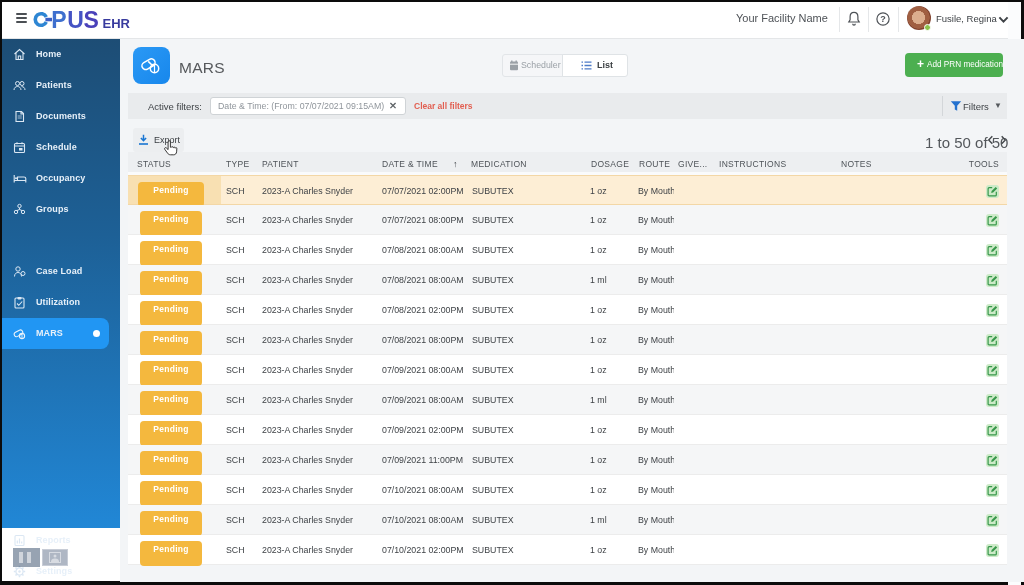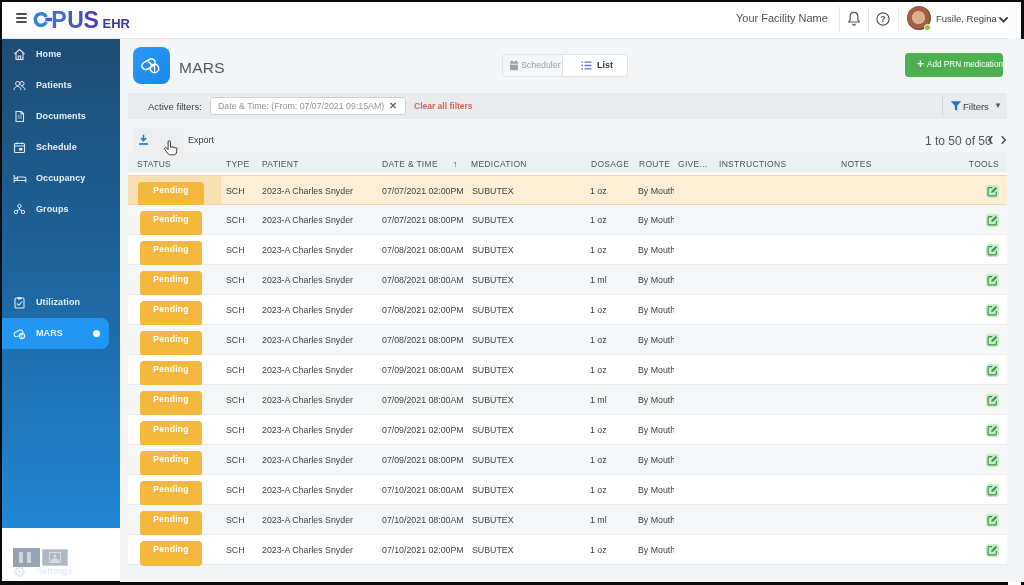--- a/index.html
+++ b/index.html
@@ -38,22 +38,22 @@
 #af-label { left:20px; top:8px; font-size:9.5px; color:#3f4347; }
 #af-chip { left:82px; top:4px; width:196px; height:18px; background:#fff; border:1px solid #cfd3d6; border-radius:3px; font-size:8.8px; color:#8f959b; line-height:16px; padding-left:7px; white-space:nowrap;}
 #af-x { left:261px; top:7px; font-size:9.5px; font-weight:700; color:#5f6468; }
 #af-clear { left:286px; top:8px; font-size:8.5px; color:#e25f51; font-weight:700; }
 #flt-div { left:814px; top:3px; width:1px; height:20px; background:#d3d6d9; }
 #flt-funnel { left:822px; top:7px; }
 #flt-lbl { left:835px; top:8px; font-size:9.5px; color:#3f4347; }
 #flt-car { left:866px; top:8px; font-size:8px; color:#55595d; }
 
 #exportbtn { left:13px; top:89px; width:51px; height:24px; border-radius:3px; background:#eceef0;}
-#exp-lbl { left:34px; top:96px; font-size:9px; color:#3a3e42;margin-left:34px; }
-#pag { left:805px; top:95px; font-size:12px; color:#53575b; }
+#exp-lbl { left:34px; top:96px; font-size:9px; color:#3a3e42; }
+#pag { left:805px; top:95px; font-size:15px; color:#53575b; }
 
 #thead { left:8px; top:113px; width:879px; height:20px; background:#edeff1; }
 .th { position:absolute; top:7px; font-size:8.5px; color:#4e5358; letter-spacing:0.3px; }
 #tbl { left:8px; top:136px; width:879px; }
 .row { position:absolute; left:0; width:879px; height:30px; background:#fff; border-bottom:1px solid #ececec; }
 .row.alt { background:#f5f6f7; }
 .row.hl { background:#fdeed5; border-top:1px solid #f3d7a6; border-bottom:1px solid #f3d7a6;}
 .row.hl .badge { left:10px; width:66px; }
 .statusbg { position:absolute; left:0; top:0; width:93px; height:100%; background:#f8e0b2; }
 .badge { position:absolute; left:12px; top:6px; width:62px; height:25px; background:#f4b83e; border-radius:4px; color:#fff; font-size:8.5px; font-weight:700; text-align:center; line-height:17px; letter-spacing:0.3px;}
@@ -146,38 +146,53 @@
       </div>
     <div class="sitem" style="top:155px">
         <svg width="13" height="13" viewBox="0 0 13 13">
           <circle cx="6.5" cy="3" r="1.7" fill="none" stroke="#dbe7f3" stroke-width="1"></circle>
           <circle cx="3" cy="9" r="1.7" fill="none" stroke="#dbe7f3" stroke-width="1"></circle>
           <circle cx="10" cy="9" r="1.7" fill="none" stroke="#dbe7f3" stroke-width="1"></circle>
           <path d="M6.5 4.8 L6.5 6.5 M6.5 6.5 L3.6 7.7 M6.5 6.5 L9.4 7.7" stroke="#dbe7f3" stroke-width="1"></path>
         </svg>
         <span class="lbl">Groups</span>
       </div>
+    <div class="sitem" style="top:217px">
+        <svg width="13" height="13" viewBox="0 0 13 13">
+          <circle cx="5" cy="4" r="2.2" fill="none" stroke="#dbe7f3" stroke-width="1"></circle>
+          <path d="M1.5 11.5 C1.5 8.5 3.5 7.5 5 7.5 C6.5 7.5 8.5 8.5 8.5 11.5" fill="none" stroke="#dbe7f3" stroke-width="1"></path>
+          <circle cx="10" cy="8.5" r="2" fill="none" stroke="#dbe7f3" stroke-width="1"></circle>
+        </svg>
+        <span class="lbl">Case Load</span>
+      </div>
     <div class="sitem" style="top:248px">
         <svg width="13" height="13" viewBox="0 0 13 13">
           <rect x="2" y="2" width="9" height="10" rx="1" fill="none" stroke="#dbe7f3" stroke-width="1.1"></rect>
           <rect x="4.5" y="1" width="4" height="2.4" rx="0.8" fill="#dbe7f3"></rect>
           <path d="M4 7.5 L5.8 9.3 L9.2 5.5" fill="none" stroke="#dbe7f3" stroke-width="1.1"></path>
         </svg>
         <span class="lbl">Utilization</span>
       </div>
     <div id="mars-active">
         <div id="mars-dot"></div>
       </div>
     <div class="sitem" style="top:279px">
         <svg width="14" height="14" viewBox="0 0 14 14">
           <rect x="1" y="4" width="9" height="4.6" rx="2.3" transform="rotate(-28 5.5 6.3)" fill="none" stroke="#eaf3fb" stroke-width="1.1"></rect>
           <circle cx="9" cy="9" r="2.6" fill="none" stroke="#eaf3fb" stroke-width="1.1"></circle>
           <path d="M9 6.8 L9 11.2" stroke="#eaf3fb" stroke-width="0.9"></path>
         </svg>
         <span class="lbl">MARS</span>
+      </div>
+    <div class="sitem" style="top:486px">
+        <svg width="13" height="13" viewBox="0 0 13 13">
+          <rect x="2" y="1.5" width="9" height="10" rx="1" fill="none" stroke="#dbe7f3" stroke-width="1.1"></rect>
+          <path d="M4.3 9.5 L4.3 6.5 M6.5 9.5 L6.5 4.5 M8.7 9.5 L8.7 7.5" stroke="#dbe7f3" stroke-width="1.2"></path>
+        </svg>
+        <span class="lbl">Reports</span>
       </div>
     <div class="sitem" style="top:517px">
         <svg width="13" height="13" viewBox="0 0 13 13">
           <circle cx="6.5" cy="6.5" r="3.6" fill="none" stroke="#dbe7f3" stroke-width="1.3"></circle>
           <circle cx="6.5" cy="6.5" r="1.2" fill="#dbe7f3"></circle>
           <g stroke="#dbe7f3" stroke-width="1.6">
             <path d="M6.5 0.8 L6.5 2.6 M6.5 10.4 L6.5 12.2 M0.8 6.5 L2.6 6.5 M10.4 6.5 L12.2 6.5 M2.5 2.5 L3.8 3.8 M9.2 9.2 L10.5 10.5 M10.5 2.5 L9.2 3.8 M3.8 9.2 L2.5 10.5"></path>
           </g>
         </svg>
         <span class="lbl">Settings</span>
@@ -376,21 +391,21 @@
           <svg style="position:absolute;left:858px;top:9px" width="13" height="13" viewBox="0 0 13 13">
             <rect x="0" y="0" width="13" height="13" rx="3" fill="#cdeac8"></rect>
             <path d="M10.3 6.8 L10.3 9.9 A1 1 0 0 1 9.3 10.9 L3.1 10.9 A1 1 0 0 1 2.1 9.9 L2.1 3.7 A1 1 0 0 1 3.1 2.7 L6.2 2.7" fill="none" stroke="#37984a" stroke-width="1.2"></path>
             <path d="M5.2 7.9 L5.6 6 L9.7 1.9 L11.2 3.4 L7.1 7.5 Z" fill="#37984a"></path>
           </svg>
         </div>
       <div class="row alt" style="top:270px">
           <span class="badge">Pending</span>
           <span class="c c-sch">SCH</span>
           <span class="c c-pat">2023-A Charles Snyder</span>
-          <span class="c c-date">07/09/2021 08:00PM</span>
+          <span class="c c-date">07/09/2021 11:00PM</span>
           <span class="c c-med">SUBUTEX</span>
           <span class="c c-dos">1 oz</span>
           <span class="c c-rou">By Mouth</span>
           <svg style="position:absolute;left:858px;top:9px" width="13" height="13" viewBox="0 0 13 13">
             <rect x="0" y="0" width="13" height="13" rx="3" fill="#cdeac8"></rect>
             <path d="M10.3 6.8 L10.3 9.9 A1 1 0 0 1 9.3 10.9 L3.1 10.9 A1 1 0 0 1 2.1 9.9 L2.1 3.7 A1 1 0 0 1 3.1 2.7 L6.2 2.7" fill="none" stroke="#37984a" stroke-width="1.2"></path>
             <path d="M5.2 7.9 L5.6 6 L9.7 1.9 L11.2 3.4 L7.1 7.5 Z" fill="#37984a"></path>
           </svg>
         </div>
       <div class="row " style="top:300px">

